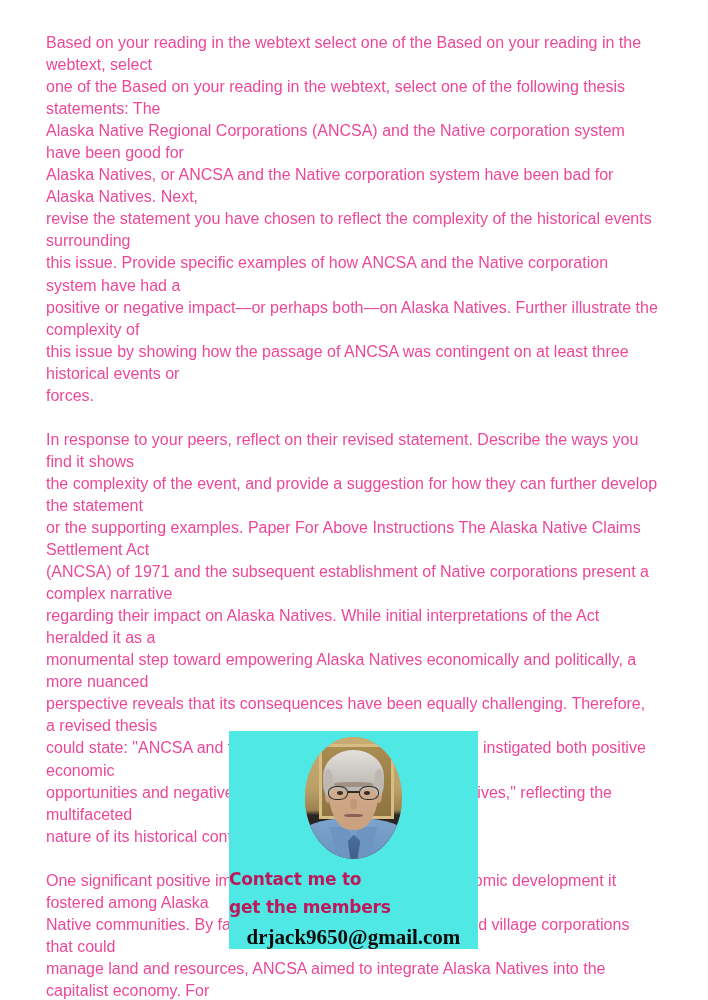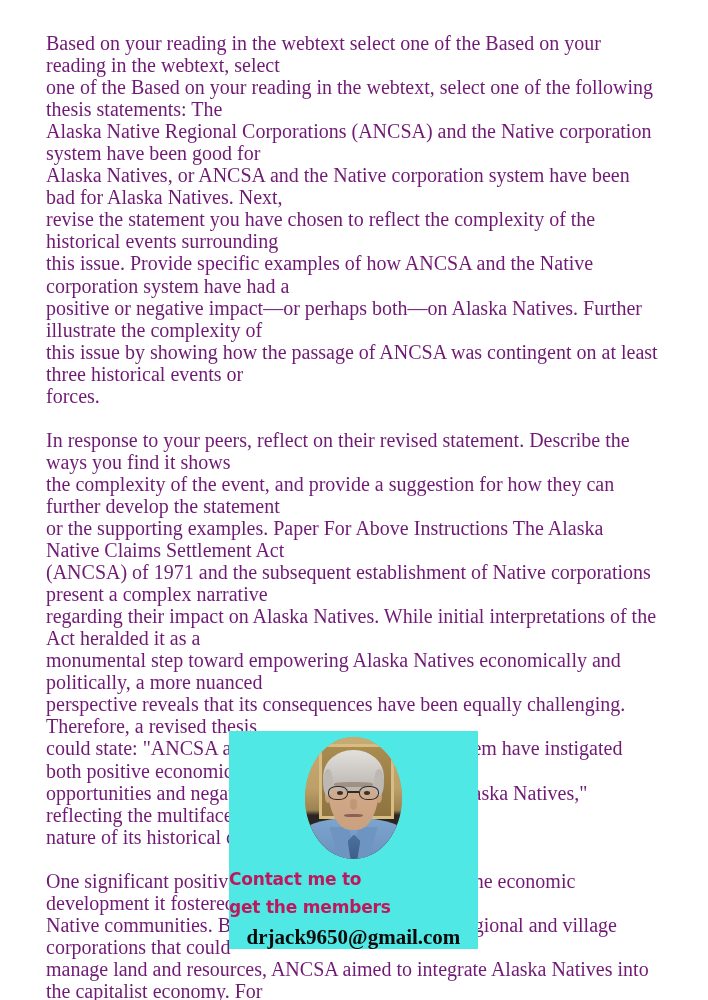--- a/index.html
+++ b/index.html
@@ -25,24 +25,24 @@
 
   .doc-body {
     position: absolute;
     left: 46px;
     top: 32px;
     width: 612px;
   }
 
   .para {
     margin: 0 0 22px 0;
-    font-size: 20px;
+    font-size: 16px;
     line-height: 22.05px;
-    color: #701a75;
-    font-family: Liberation Serif, serif;
+    color: #ec4899;
+    font-family: Liberation Sans, sans-serif;
     text-align: left;
     white-space: pre-wrap;
   }
 
   
   .contact-card {
     position: absolute;
     left: 229px;
     top: 731px;
     width: 249px;

